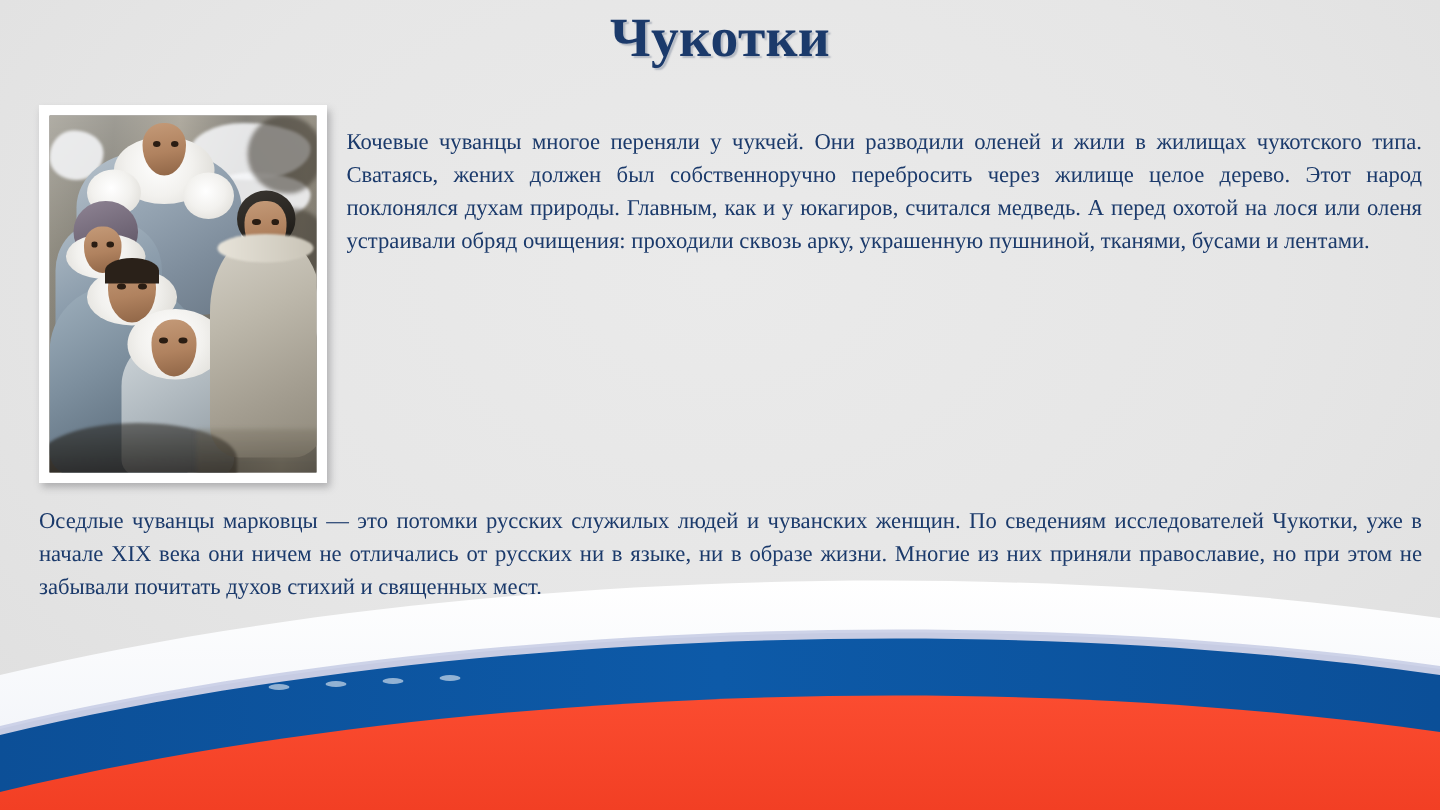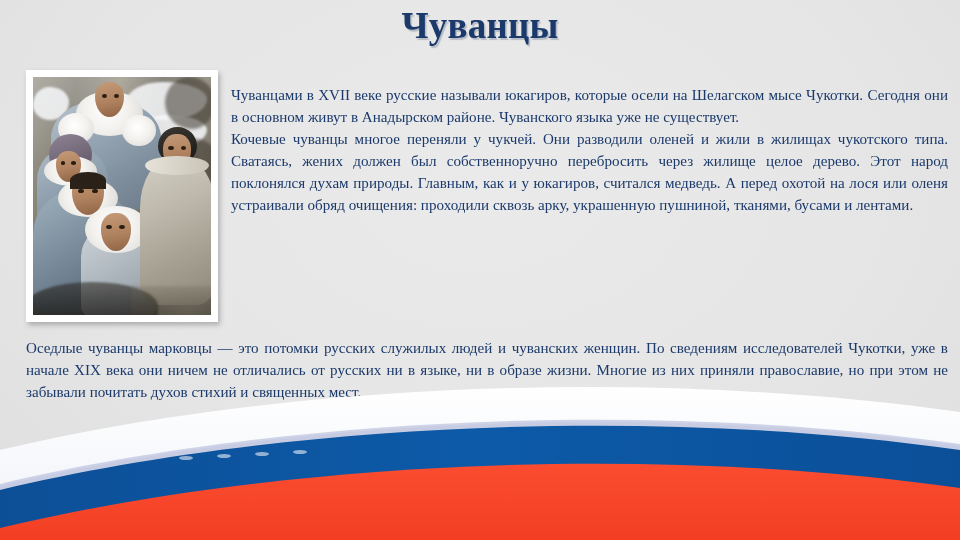--- a/index.html
+++ b/index.html
@@ -136,21 +136,21 @@
     width: 960px;
     height: 160px;
     pointer-events: none;
   }
 </style>
 </head>
 <body>
 
 <div id="slide">
 
-  <div id="title">Чуванцы</div>
+  <div id="title">Чукотки</div>
 
   <div id="photo-frame">
     <div id="photo">
 
       <div class="layer bg-rock"></div>
       <div class="layer snow-patch" style="left:52%;top:2%;width:46%;height:16%;"></div>
       <div class="layer snow-patch" style="left:58%;top:16%;width:40%;height:14%;"></div>
       <div class="layer rock-dark" style="left:74%;top:0%;width:28%;height:22%;"></div>
       <div class="layer snow-patch" style="left:46%;top:26%;width:34%;height:12%;"></div>
       <div class="layer rock-dark" style="left:80%;top:26%;width:24%;height:20%;"></div>
@@ -201,21 +201,20 @@
                   background:linear-gradient(90deg,#e7e3d9,#c9c4b7);filter:blur(0.6px);"></div>
 
       <div class="layer" style="left:-4%;top:86%;width:74%;height:20%;border-radius:50% 50% 0 0;
                   background:linear-gradient(180deg,rgba(40,36,30,0.55),rgba(25,22,18,0.85));filter:blur(1.2px);"></div>
       <div class="layer" style="left:55%;top:88%;width:50%;height:16%;
                   background:linear-gradient(180deg,rgba(120,112,96,0.35),rgba(60,55,45,0.6));filter:blur(1.5px);"></div>
     </div>
   </div>
 
   <div class="bodytext" id="text-right">
-    <p>Чуванцами в XVII веке русские называли юкагиров, которые осели на Шелагском мысе Чукотки. Сегодня они в основном живут в Анадырском районе. Чуванского языка уже не существует.</p>
     <p> Кочевые чуванцы многое переняли у чукчей. Они разводили оленей и жили в жилищах чукотского типа. Сватаясь, жених должен был собственноручно перебросить через жилище целое дерево. Этот народ поклонялся духам природы. Главным, как и у юкагиров, считался медведь. А перед охотой на лося или оленя устраивали обряд очищения: проходили сквозь арку, украшенную пушниной, тканями, бусами и лентами.</p>
   </div>
 
   <div class="bodytext" id="text-bottom">
     <p>Оседлые чуванцы марковцы — это потомки русских служилых людей и чуванских женщин. По сведениям исследователей Чукотки, уже в начале XIX века они ничем не отличались от русских ни в языке, ни в образе жизни. Многие из них приняли православие, но при этом не забывали почитать духов стихий и священных мест.</p>
   </div>
 
   <svg id="wave" viewBox="0 0 960 160" preserveAspectRatio="none">
     <defs>
       <linearGradient id="whiteGrad" x1="0" y1="0" x2="0" y2="1">

